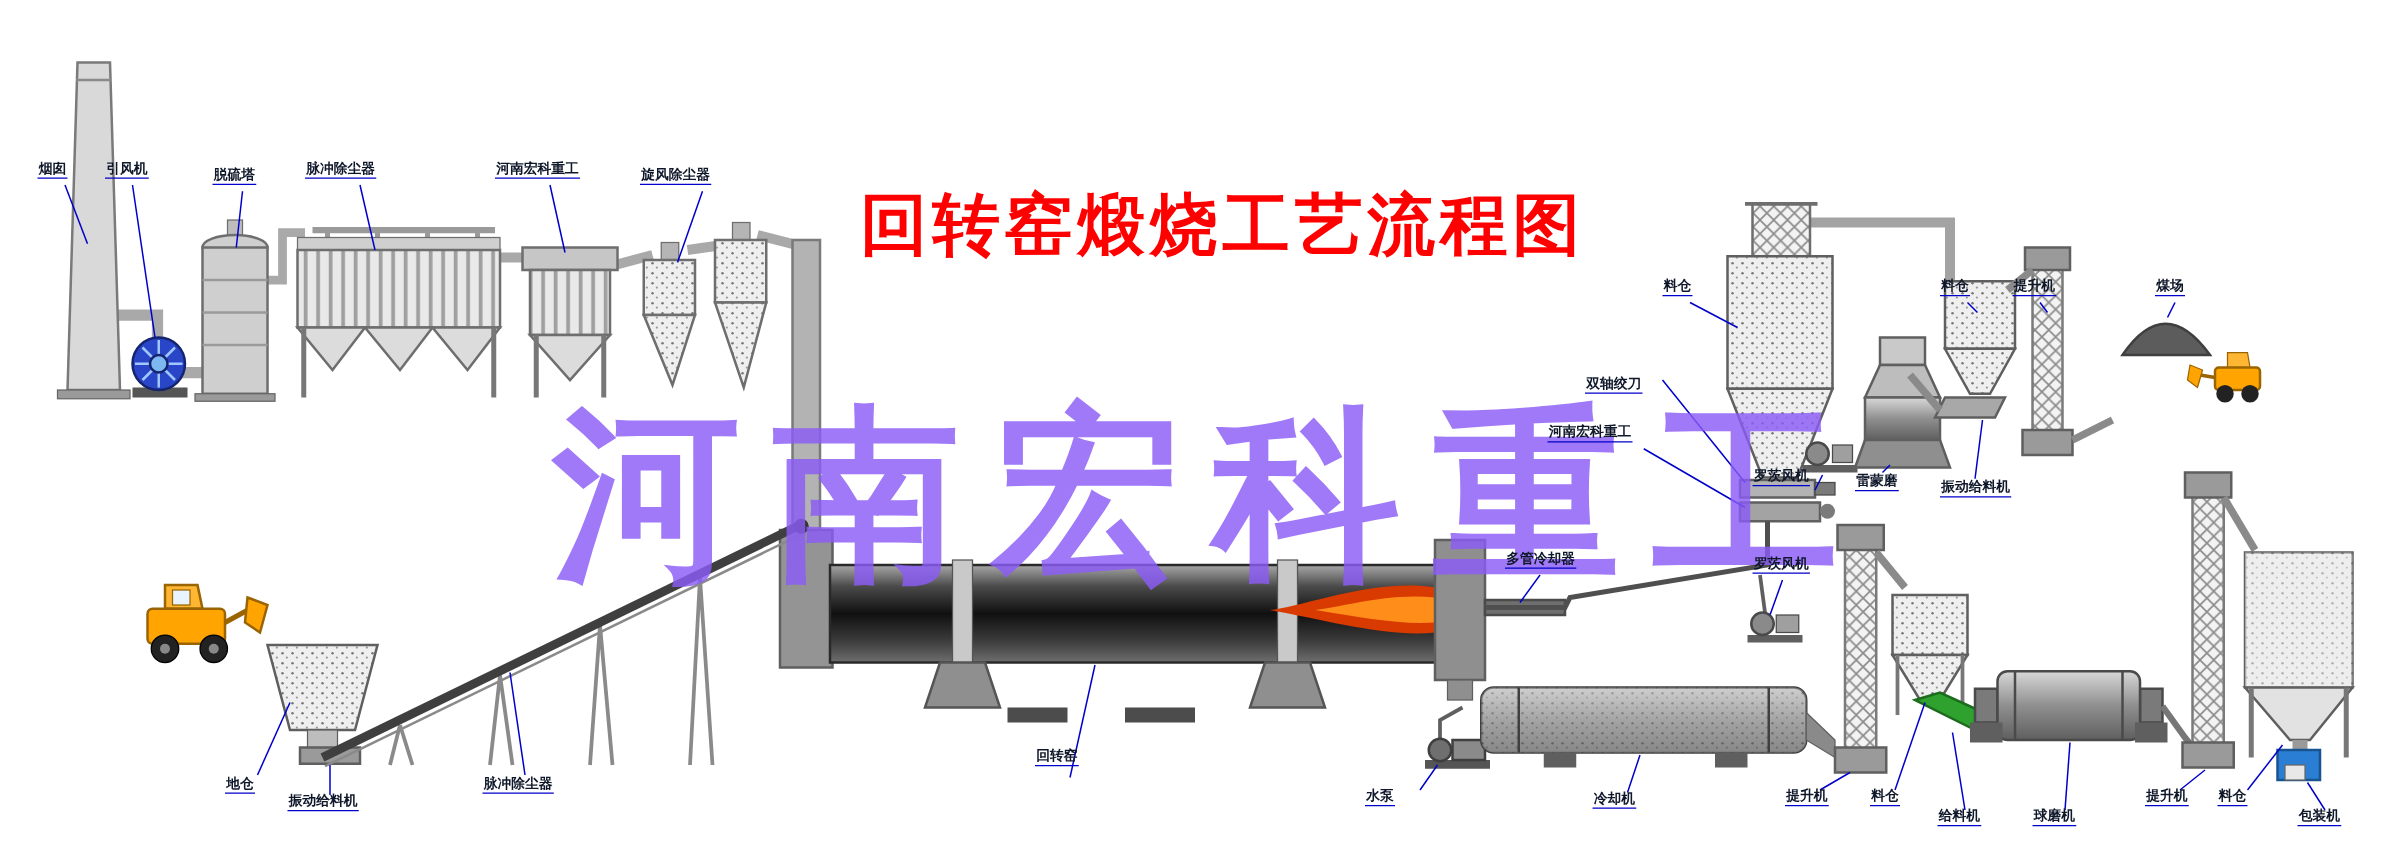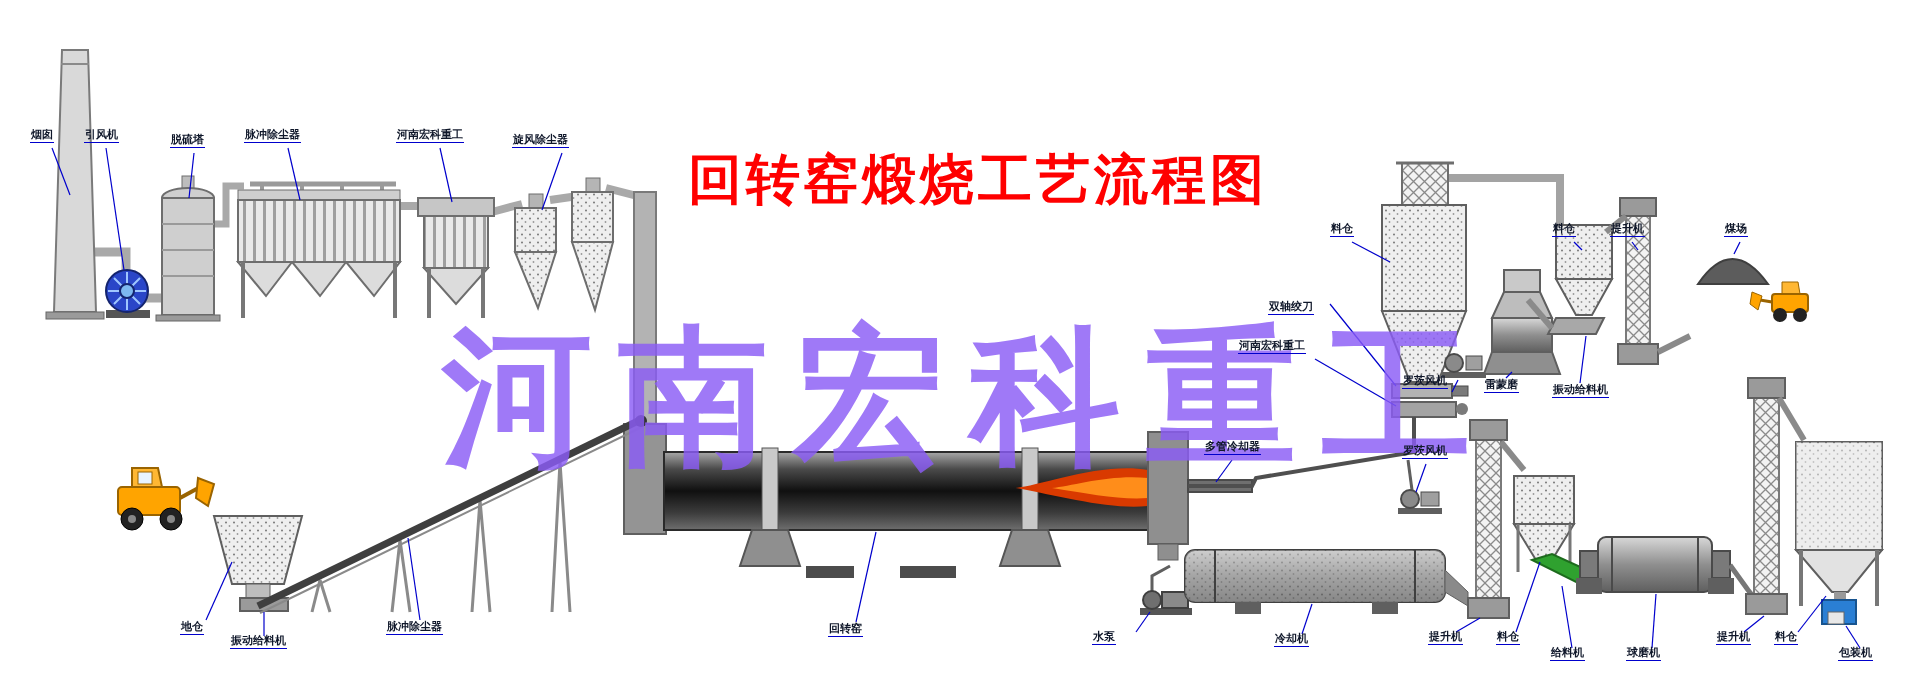--- a/index.html
+++ b/index.html
@@ -360,21 +360,21 @@
   <div class="lbl" style="left:1484px;top:378px">雷蒙磨</div>
   <div class="lbl" style="left:1552px;top:222px">料仓</div>
   <div class="lbl" style="left:1610px;top:222px">提升机</div>
   <div class="lbl" style="left:1724px;top:222px">煤场</div>
   <div class="lbl" style="left:1552px;top:383px">振动给料机</div>
   <div class="lbl" style="left:1204px;top:440px">多管冷却器</div>
   <div class="lbl" style="left:1402px;top:444px">罗茨风机</div>
   <div class="lbl" style="left:180px;top:620px">地仓</div>
   <div class="lbl" style="left:230px;top:634px">振动给料机</div>
   <div class="lbl" style="left:386px;top:620px">脉冲除尘器</div>
-  <div class="lbl" style="left:828px;top:622px">回转窑</div>
+  <div class="lbl" style="left:828px;top:598px">回转窑</div>
   <div class="lbl" style="left:1092px;top:630px">水泵</div>
   <div class="lbl" style="left:1274px;top:632px">冷却机</div>
   <div class="lbl" style="left:1428px;top:630px">提升机</div>
   <div class="lbl" style="left:1496px;top:630px">料仓</div>
   <div class="lbl" style="left:1550px;top:646px">给料机</div>
   <div class="lbl" style="left:1626px;top:646px">球磨机</div>
   <div class="lbl" style="left:1716px;top:630px">提升机</div>
   <div class="lbl" style="left:1774px;top:630px">料仓</div>
   <div class="lbl" style="left:1838px;top:646px">包装机</div>
 

